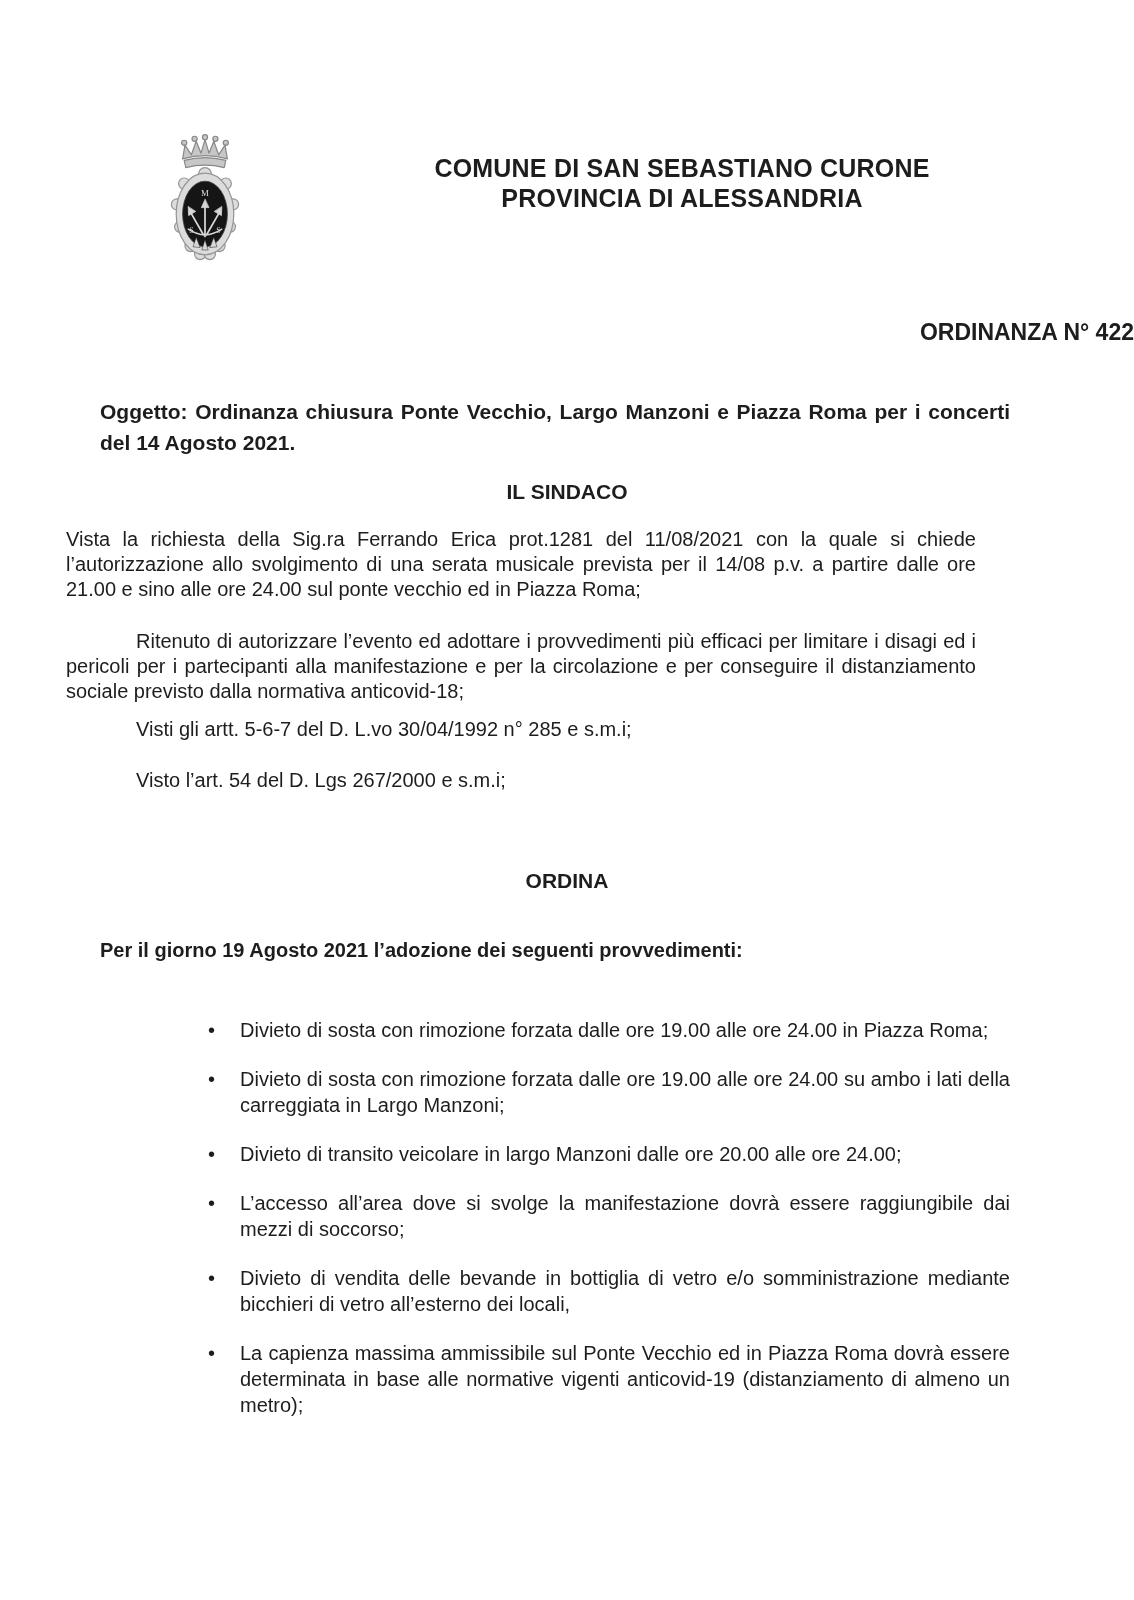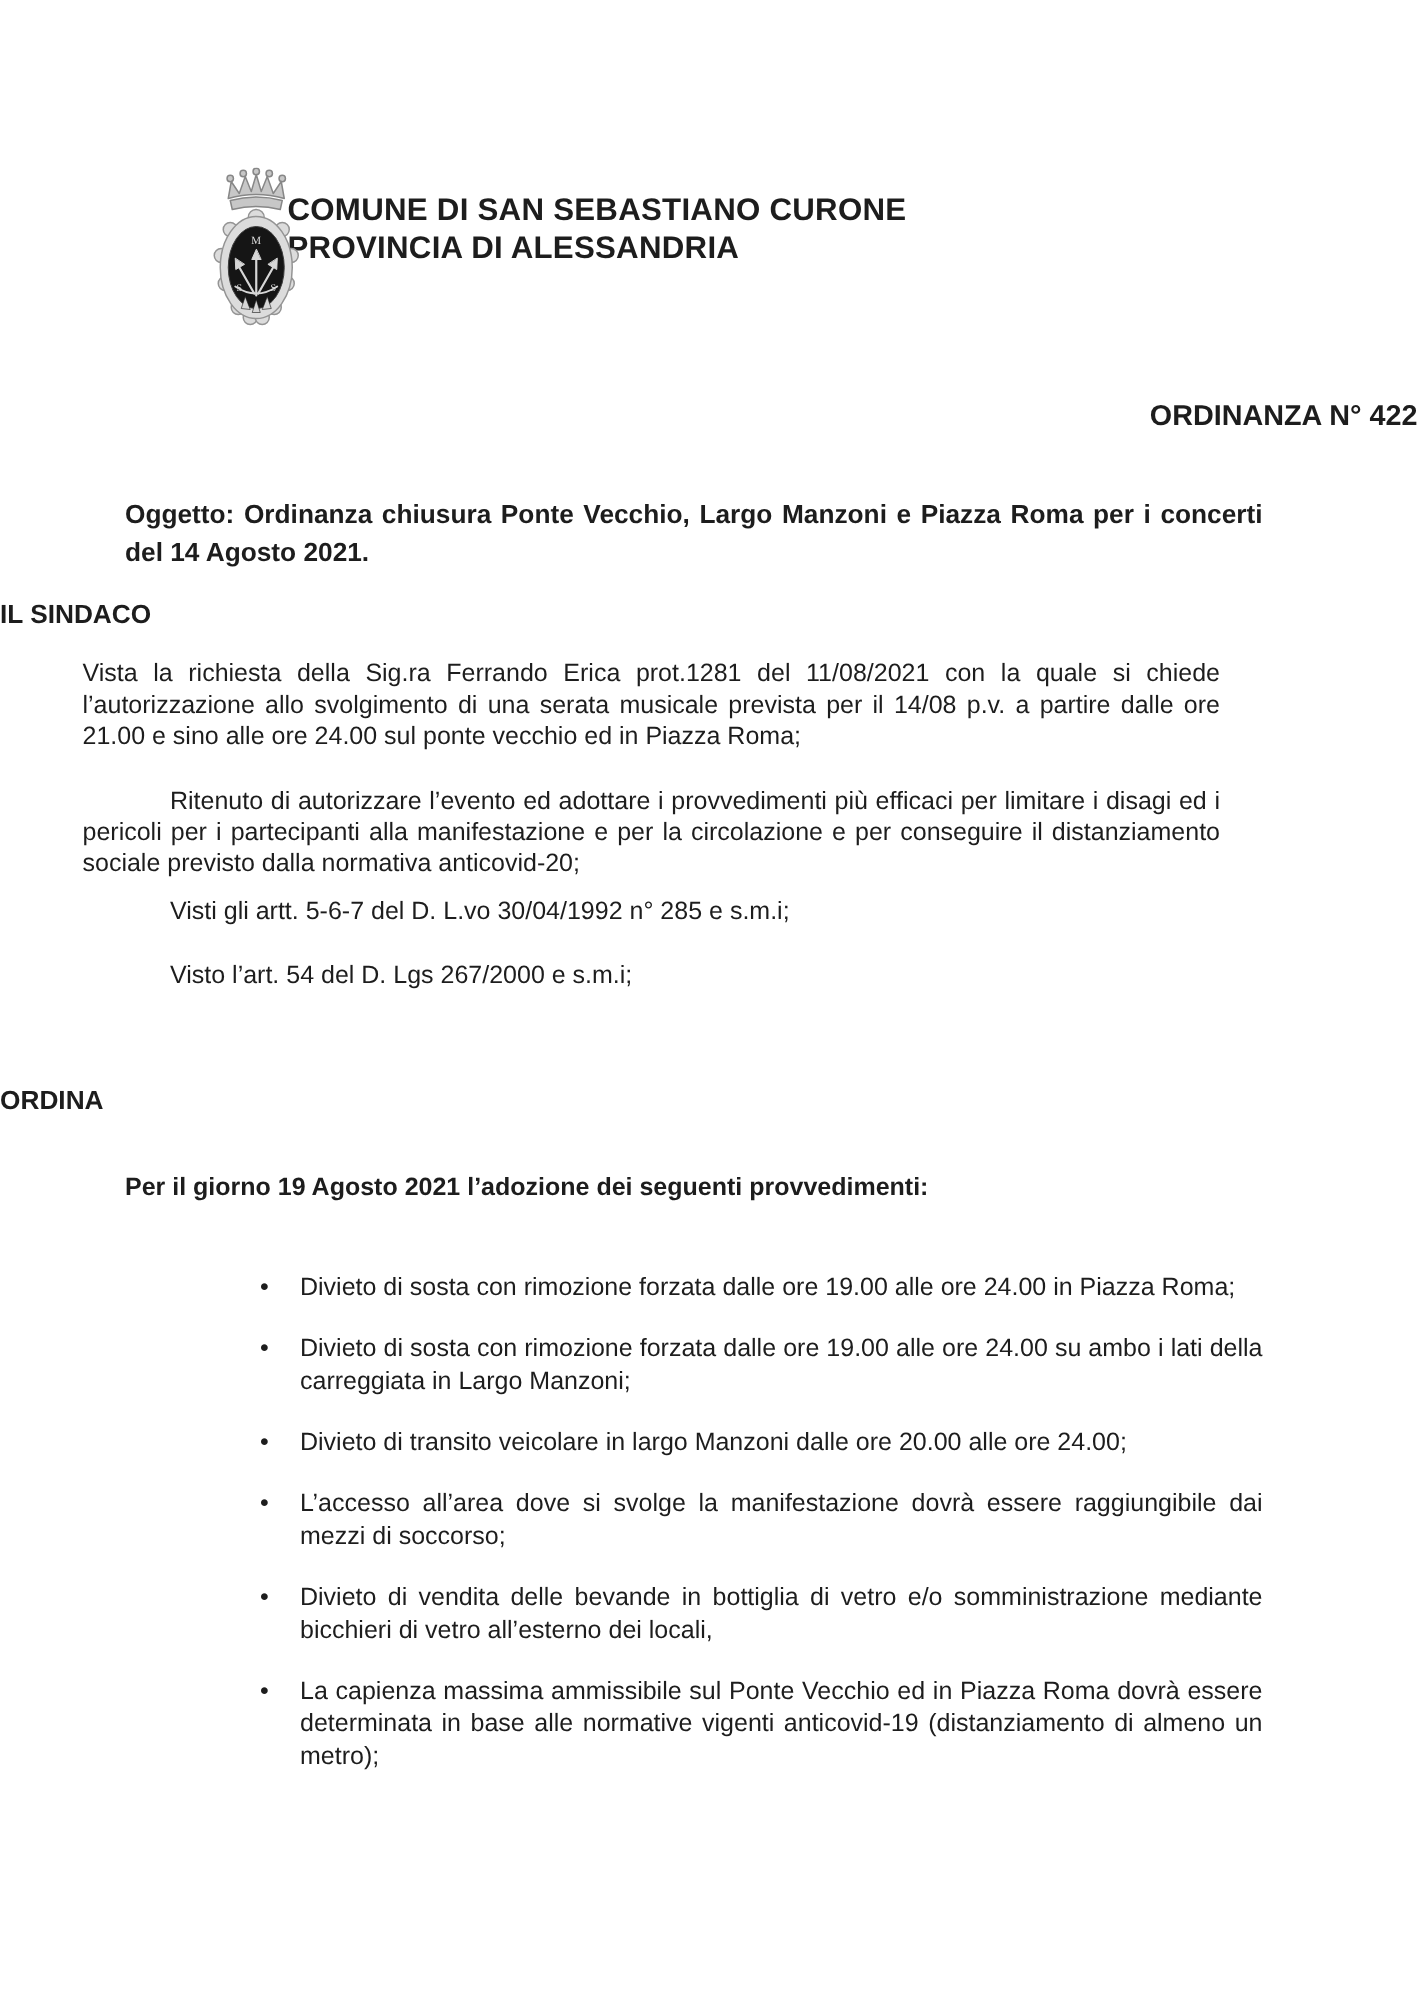--- a/index.html
+++ b/index.html
@@ -23,20 +23,21 @@
     left: 165px;
     top: 134px;
     width: 80px;
     height: 136px;
   }
   .crest svg { display: block; width: 100%; height: 100%; }
 
   .header-text {
     padding-top: 153px;
     margin-left: 230px;
+    text-align: center;
     font-weight: 700;
     font-size: 25px;
     line-height: 30px;
     letter-spacing: 0.2px;
   }
 
   .ord-no {
     margin-top: 105px;
     text-align: right;
     font-weight: 700;
@@ -47,20 +48,21 @@
   .subject {
     margin: 50px 16px 0 100px;
     width: 910px;
     font-weight: 700;
     font-size: 21px;
     line-height: 31px;
     text-align: justify;
   }
 
   .heading {
+    text-align: center;
     font-weight: 700;
     font-size: 21px;
     line-height: 27px;
   }
   .heading.sindaco { margin-top: 20px; }
   .heading.ordina  { margin-top: 74px; }
 
   .para {
     margin: 0 0 0 66px;
     width: 910px;
@@ -163,21 +165,21 @@
     <div>PROVINCIA DI ALESSANDRIA</div>
   </div>
 
   <div class="ord-no">ORDINANZA N° 422</div>
 
   <p class="subject">Oggetto: Ordinanza chiusura Ponte Vecchio, Largo Manzoni e Piazza Roma per i concerti del 14 Agosto 2021.</p>
 
   <div class="heading sindaco">IL SINDACO</div>
 
   <p class="para p1">Vista la richiesta della Sig.ra Ferrando Erica prot.1281 del 11/08/2021 con la quale si chiede l’autorizzazione allo svolgimento di una serata musicale prevista per il 14/08 p.v. a partire dalle ore 21.00 e sino alle ore 24.00 sul ponte vecchio ed in Piazza Roma;</p>
-  <p class="para p2">Ritenuto di autorizzare l’evento ed adottare i provvedimenti più efficaci per limitare i disagi ed i pericoli per i partecipanti alla manifestazione e per la circolazione e per conseguire il distanziamento sociale previsto dalla normativa anticovid-20;</p>
+  <p class="para p2">Ritenuto di autorizzare l’evento ed adottare i provvedimenti più efficaci per limitare i disagi ed i pericoli per i partecipanti alla manifestazione e per la circolazione e per conseguire il distanziamento sociale previsto dalla normativa anticovid-18;</p>
   <p class="para p3">Visti gli artt. 5-6-7 del D. L.vo 30/04/1992 n° 285 e s.m.i;</p>
   <p class="para p4">Visto l’art. 54 del D. Lgs 267/2000 e s.m.i;</p>
 
   <div class="heading ordina">ORDINA</div>
 
   <p class="intro">Per il giorno 19 Agosto 2021 l’adozione dei seguenti provvedimenti:</p>
 
   <ul class="provisions">
     <li>Divieto di sosta con rimozione forzata dalle ore 19.00 alle ore 24.00 in Piazza Roma;</li>
     <li>Divieto di sosta con rimozione forzata dalle ore 19.00 alle ore 24.00 su ambo i lati della carreggiata in Largo Manzoni;</li>

